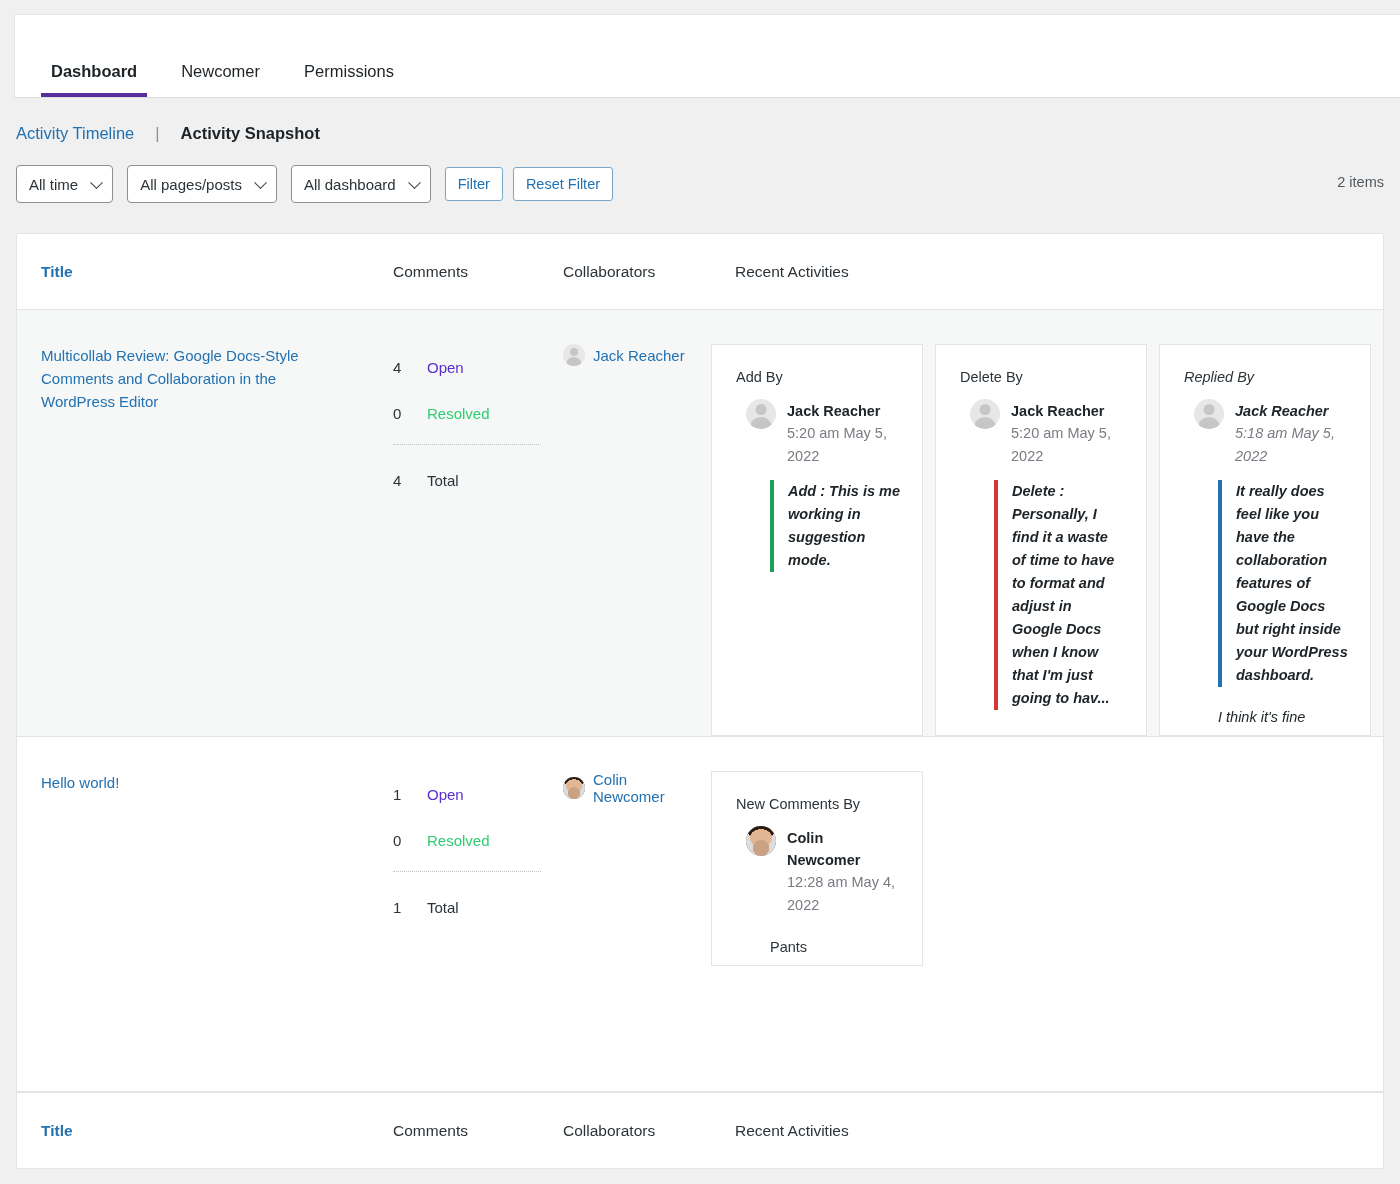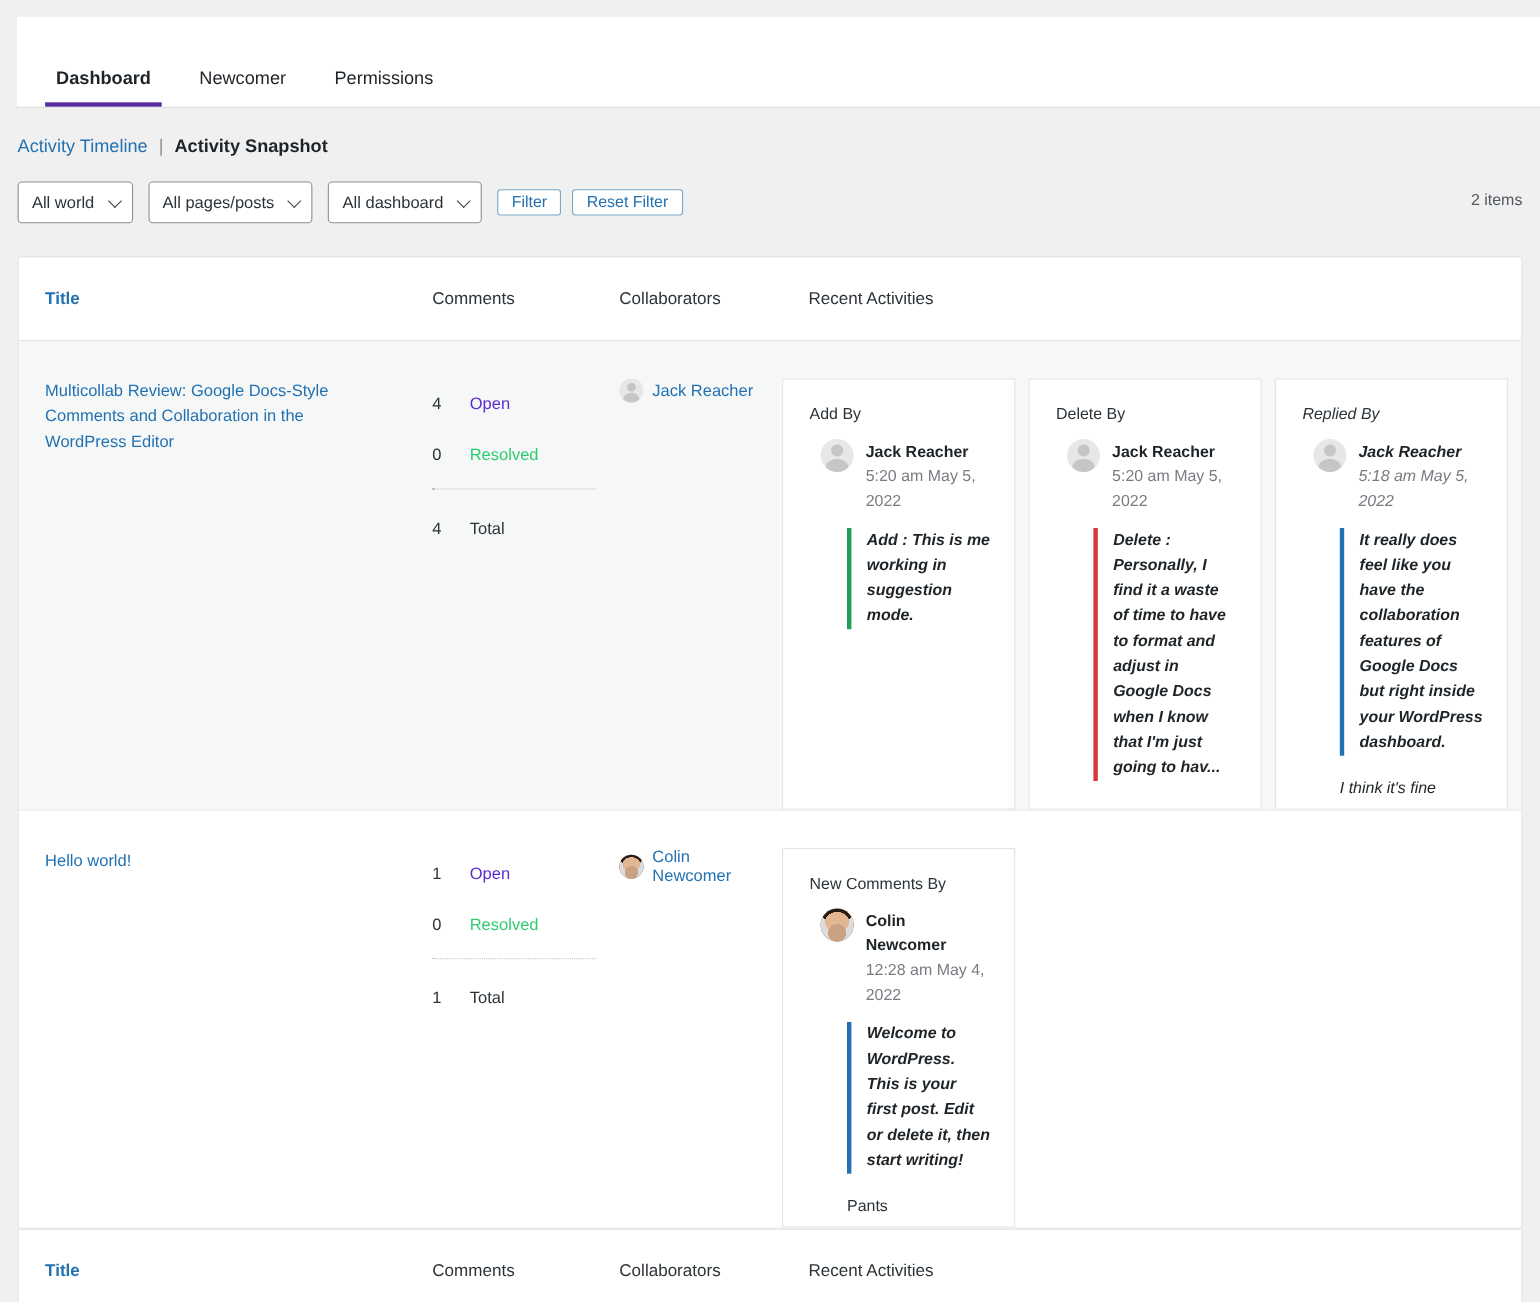--- a/index.html
+++ b/index.html
@@ -45,21 +45,21 @@
     height: 4px;
     background: #5a2d9e;
   }
 
   
   .breadcrumb {
     margin: 26px 0 0 16px;
     font-size: 16.5px;
     display: flex;
     align-items: center;
-    gap: 10px;
+    gap: 21px;
   }
   .breadcrumb .link { color: #2271b1; cursor: pointer; }
   .breadcrumb .sep  { color: #8c8f94; }
   .breadcrumb .cur  { color: #1d2327; font-weight: 700; }
 
   
   .toolbar {
     margin: 22px 16px 0 16px;
     display: flex;
     align-items: center;
@@ -86,21 +86,21 @@
   .select .chev {
     position: absolute;
     right: 11px;
     top: 50%;
     width: 9px; height: 9px;
     border-right: 1.6px solid #3c434a;
     border-bottom: 1.6px solid #3c434a;
     transform: translateY(-65%) rotate(45deg);
   }
   .btn {
-    height: 24px;
+    height: 34px;
     border: 1px solid #7aa7c7;
     border-radius: 3px;
     background: #ffffff;
     color: #2271b1;
     font-size: 14.5px;
     padding: 0 12px;
     margin-right: 10px;
     cursor: pointer;
     font-family: "Liberation Sans", sans-serif;
     line-height: 1;
@@ -266,21 +266,21 @@
 </div>
 
 <div class="breadcrumb">
   <span class="link">Activity Timeline</span>
   <span class="sep">|</span>
   <span class="cur">Activity Snapshot</span>
 </div>
 
 <div class="toolbar">
   <div class="select">
-    <span>All world</span>
+    <span>All time</span>
     <i class="chev"></i>
   </div>
   <div class="select">
     <span>All pages/posts</span>
     <i class="chev"></i>
   </div>
   <div class="select">
     <span>All dashboard</span>
     <i class="chev"></i>
   </div>
@@ -398,21 +398,20 @@
     <div class="cell activities" style="padding-left:0;">
       <div class="card" style="align-self:flex-start;">
         <div class="card-kind">New Comments By</div>
         <div class="who">
           <span class="avatar big photo"></span>
           <div class="who-txt">
             <div class="who-name">Colin Newcomer</div>
             <div class="who-time">12:28 am May 4, 2022</div>
           </div>
         </div>
-        <div class="quote blue">Welcome to WordPress. This is your first post. Edit or delete it, then start writing!</div>
         <div class="reply-note plain">Pants</div>
       </div>
     </div>
   </div>
 
   <div class="grid-row hdr foot">
     <div class="cell title-col">Title</div>
     <div class="cell">Comments</div>
     <div class="cell">Collaborators</div>
     <div class="cell">Recent Activities</div>

